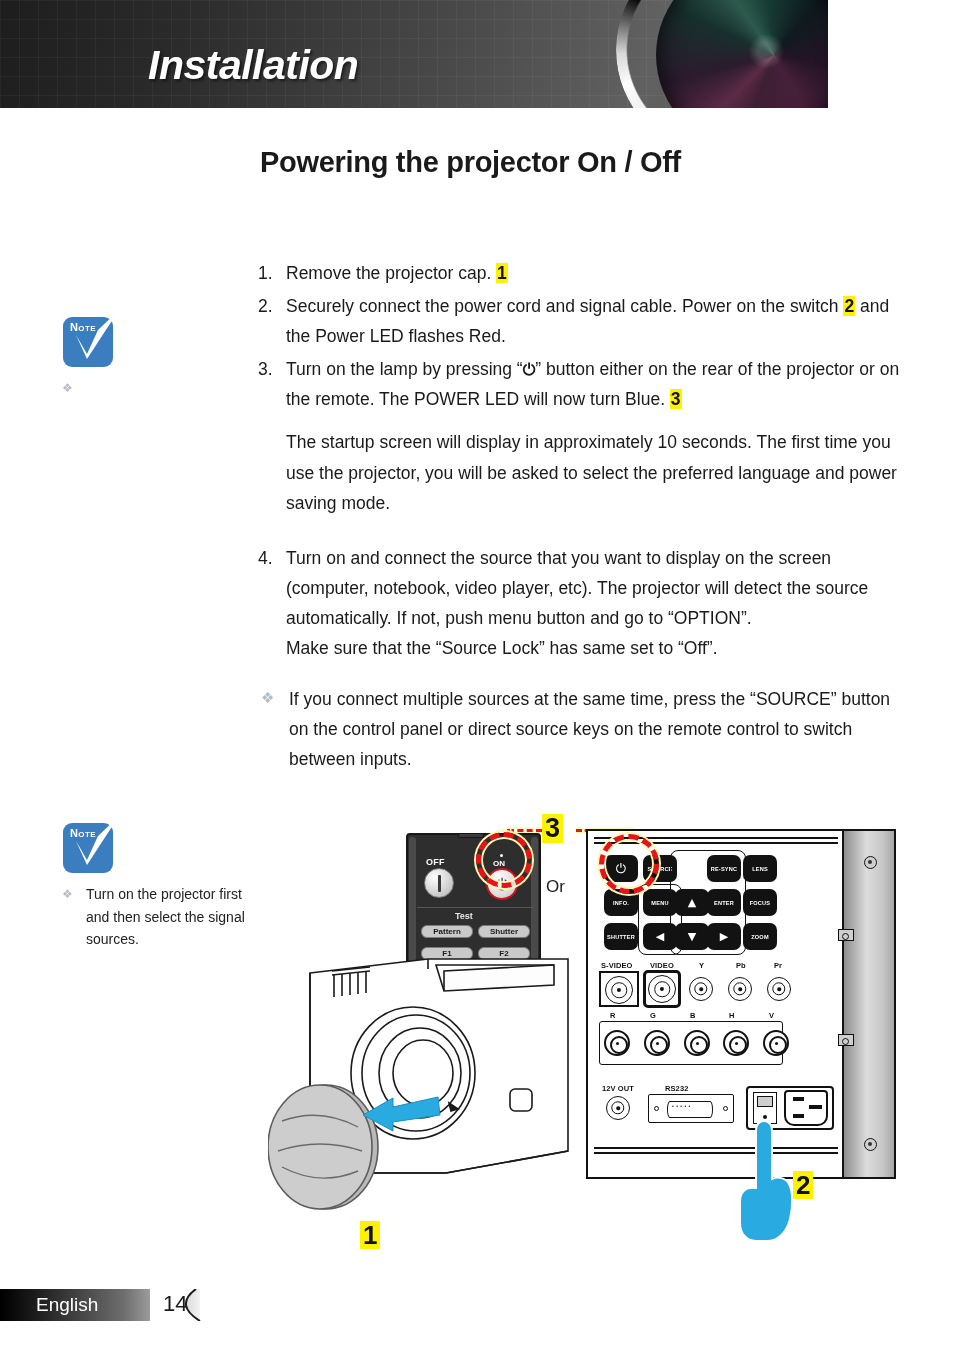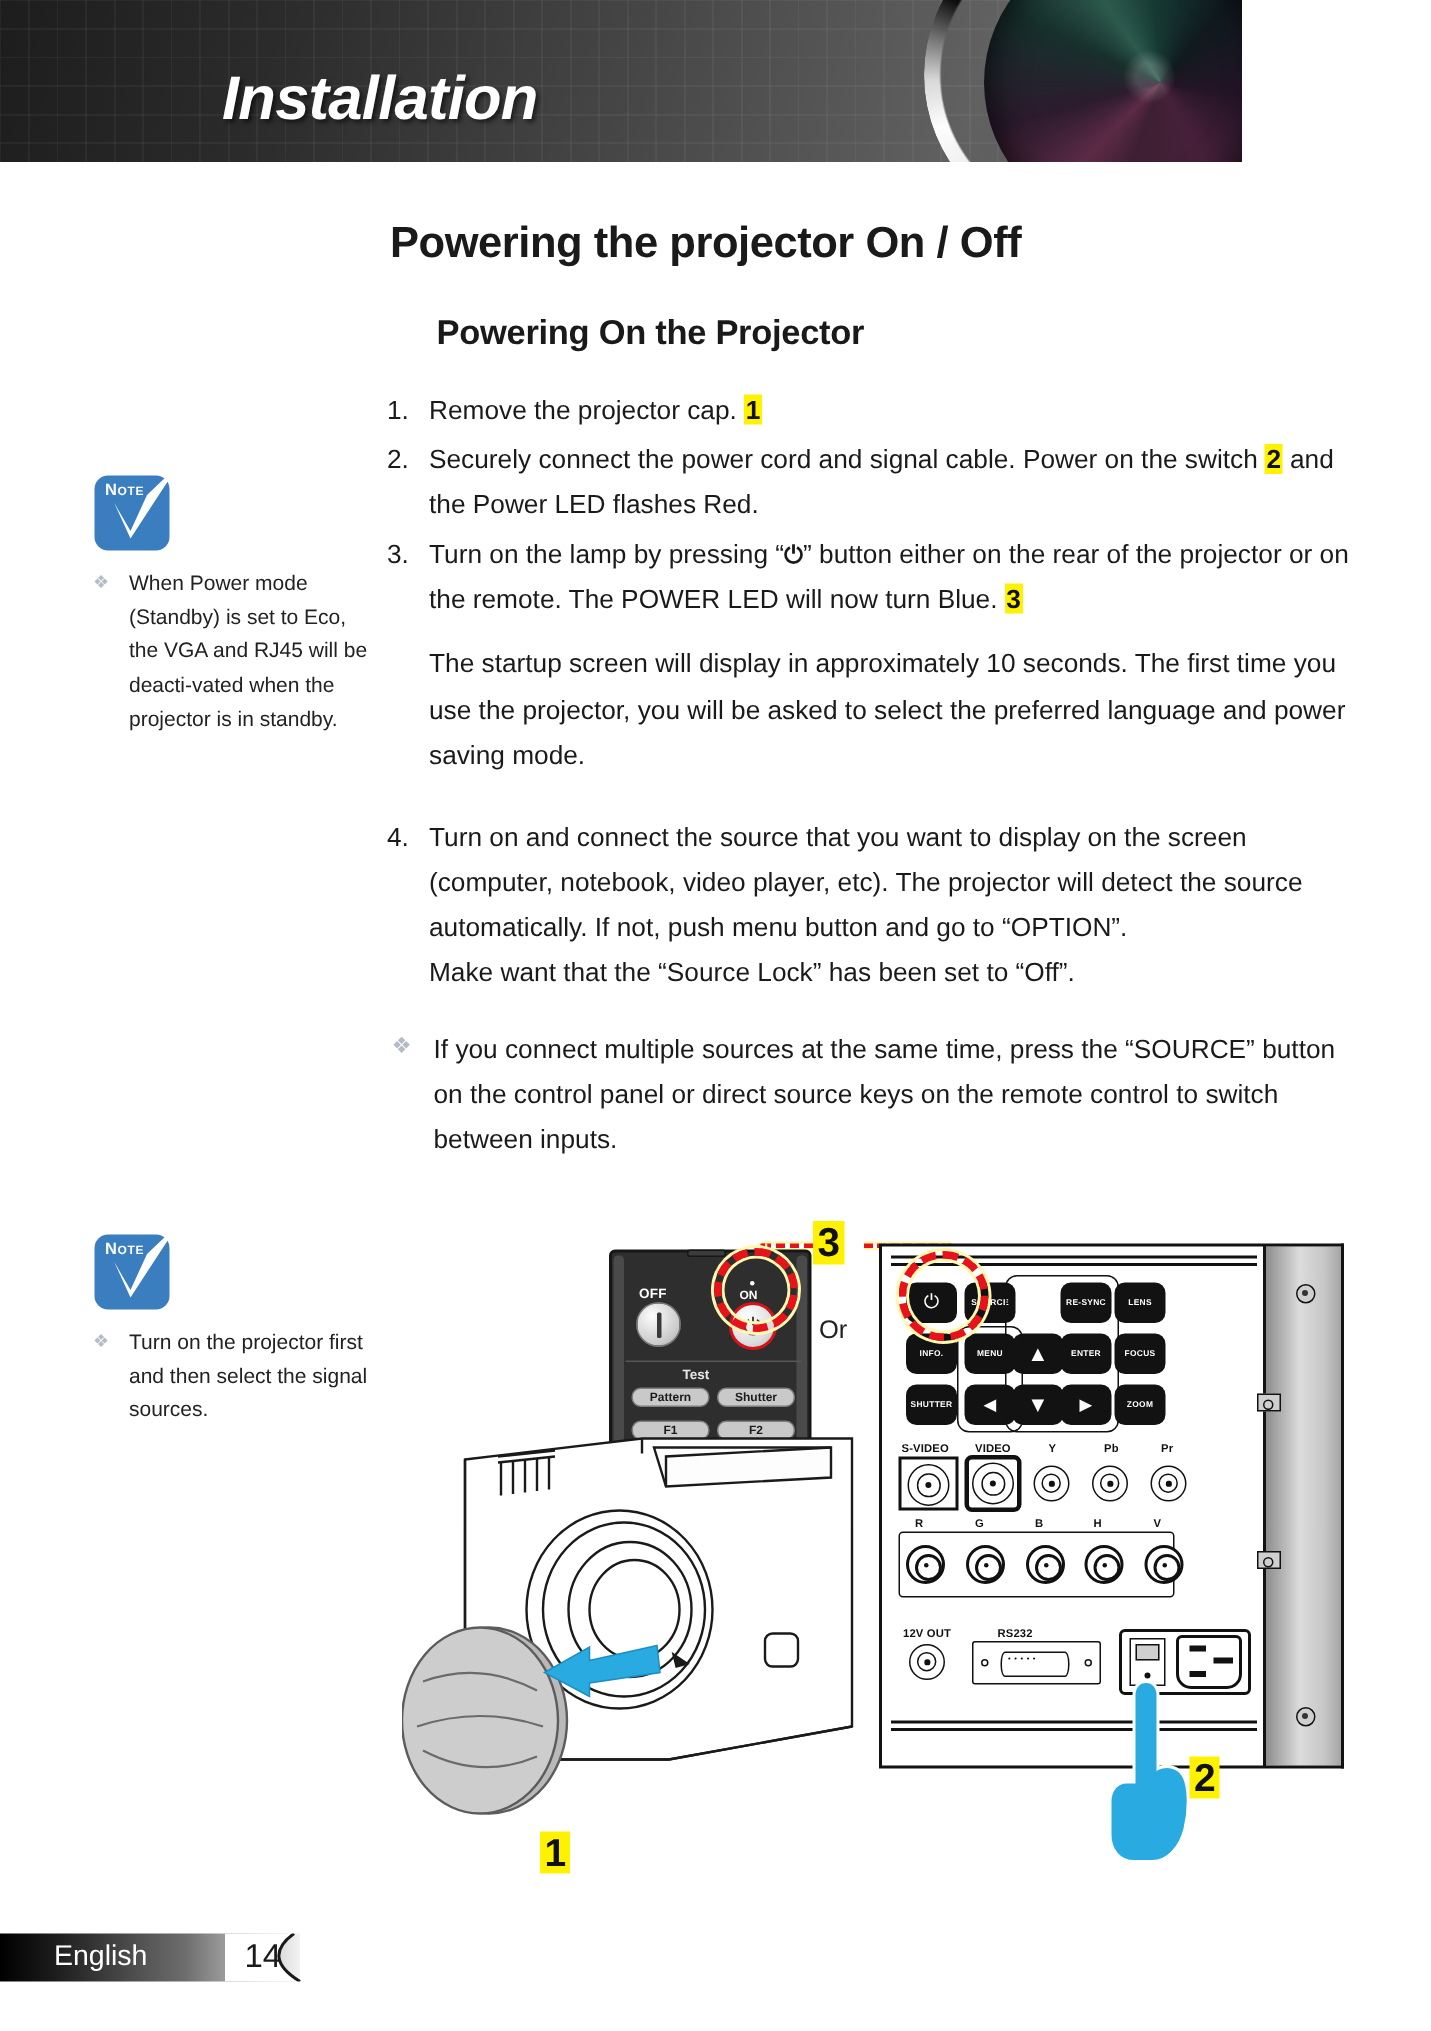--- a/index.html
+++ b/index.html
@@ -305,21 +305,20 @@
 
 <div id="page">
 
   <div class="banner">
     <div class="banner-title">Installation</div>
     <div class="lens-ring"></div>
     <div class="lens-photo"></div>
   </div>
 
   <div class="h1">Powering the projector On / Off</div>
-  <div class="h2">Powering On the Projector</div>
 
   <div class="body-col">
 
     <div class="numitem">
       <div class="num">1.</div>
       <div class="txt">
         <span>Remove the projector cap. </span><span class="hl">1</span>
       </div>
     </div>
 
@@ -336,41 +335,40 @@
         <span>Turn on the lamp by pressing “</span><span class="pwrglyph">⏻</span><span>” button either on the rear of the projector or on the remote. The POWER LED will now turn Blue. </span><span class="hl">3</span>
       </div>
     </div>
 
     <div class="plainpara" style="margin-top:13px;">The startup screen will display in approximately 10 seconds. The first time you use the projector, you will be asked to select the preferred language and power saving mode.</div>
 
     <div class="numitem" style="margin-top:25px;">
       <div class="num">4.</div>
       <div class="txt">
         <span>Turn on and connect the source that you want to display on the screen (computer, notebook, video player, etc). The projector will detect the source automatically. If not, push menu button and go to “OPTION”.</span><br>
-        <span>Make want that the “Source Lock” has been set to “Off”.</span>
+        <span>Make sure that the “Source Lock” has same set to “Off”.</span>
       </div>
     </div>
 
     <div class="bulitem">
       <div class="bul">❖</div>
       <div class="txt">If you connect multiple sources at the same time, press the “SOURCE” button on the control panel or direct source keys on the remote control to switch between inputs.</div>
     </div>
   </div>
 
   <div class="note" style="left:40px; top:312px;">
     <div class="note-icon">
       <div class="sq"></div>
       <div class="lbl">Note</div>
       <svg class="chk" viewBox="0 0 58 56">
         <path d="M9 27 L20 46 L31 22 L52 2 L33 31 L20 51 Z" fill="#ffffff"></path>
       </svg>
     </div>
     <div class="note-body">
       <div class="bul">❖</div>
-      <div class="txt">When Power mode (Standby) is set to Eco, the VGA and RJ45 will be deacti-vated when the projector is in standby.</div>
     </div>
   </div>
 
   <div class="note" style="left:40px; top:818px;">
     <div class="note-icon">
       <div class="sq"></div>
       <div class="lbl">Note</div>
       <svg class="chk" viewBox="0 0 58 56">
         <path d="M9 27 L20 46 L31 22 L52 2 L33 31 L20 51 Z" fill="#ffffff"></path>
       </svg>

